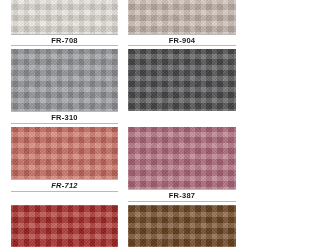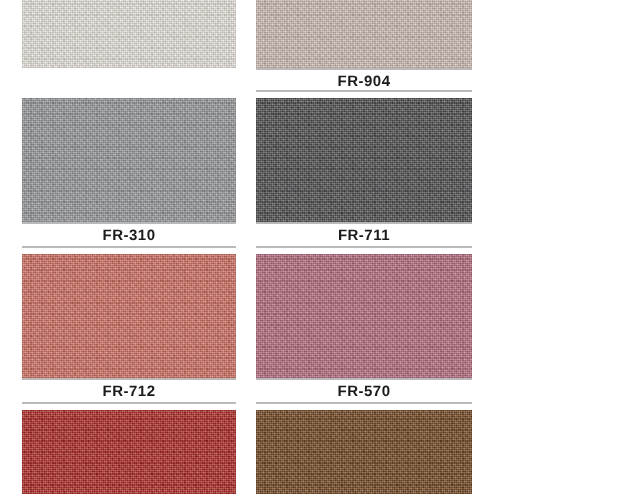--- a/index.html
+++ b/index.html
@@ -94,54 +94,54 @@
   }
 </style>
 </head>
 <body style="background: rgb(255, 255, 255);">
 
 <div id="swatch-grid">
 
   <div class="swatch-cell" style="left:11px; top:-28px; width:107px; height:62px;">
     <div class="swatch-chip" style="background-color: rgb(233, 229, 221);"></div>
   </div>
+  <div class="swatch-label" style="left:11px; top:34px; width:107px; height:12px;">
+    <span>FR-708</span>
+  </div>
 
   <div class="swatch-cell" style="left:128px; top:-28px; width:108px; height:62px;">
     <div class="swatch-chip" style="background-color: rgb(206, 189, 179);"></div>
   </div>
   <div class="swatch-label" style="left:128px; top:34px; width:108px; height:12px;">
     <span>FR-904</span>
   </div>
 
   <div class="swatch-cell" style="left:11px; top:49px; width:107px; height:62px;">
     <div class="swatch-chip" style="background-color: rgb(149, 151, 154);"></div>
   </div>
   <div class="swatch-label" style="left:11px; top:111px; width:107px; height:13px;">
     <span>FR-310</span>
   </div>
 
   <div class="swatch-cell" style="left:128px; top:49px; width:108px; height:62px;">
     <div class="swatch-chip" style="background-color: rgb(75, 75, 77);"></div>
   </div>
-  <div class="swatch-label" style="left:128px; top:111px; width:108px; height:13px;">
-    <span>FR-711</span>
-  </div>
 
   <div class="swatch-cell" style="left:11px; top:127px; width:107px; height:62px;">
     <div class="swatch-chip" style="background-color: rgb(208, 109, 95);"></div>
   </div>
-  <div class="swatch-label" style="left:11px; top:189px; width:107px; height:13px;">
+  <div class="swatch-label" style="left:11px; top:179px; width:107px; height:13px;font-style:italic;">
     <span>FR-712</span>
   </div>
 
   <div class="swatch-cell" style="left:128px; top:127px; width:108px; height:62px;">
     <div class="swatch-chip" style="background-color: rgb(181, 106, 125);"></div>
   </div>
   <div class="swatch-label" style="left:128px; top:189px; width:108px; height:13px;">
-    <span>FR-570</span>
+    <span>FR-387</span>
   </div>
 
   <div class="swatch-cell" style="left:11px; top:205px; width:107px; height:42px;">
     <div class="swatch-chip" style="background-color: rgb(173, 38, 34);"></div>
   </div>
 
   <div class="swatch-cell" style="left:128px; top:205px; width:108px; height:42px;">
     <div class="swatch-chip" style="background-color: rgb(112, 68, 29);"></div>
   </div>
 

